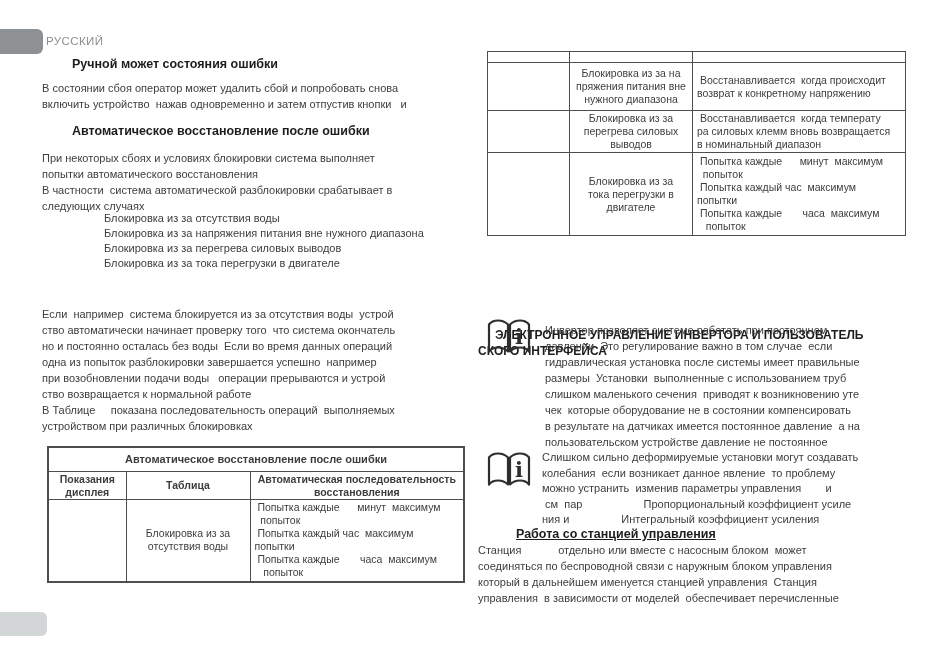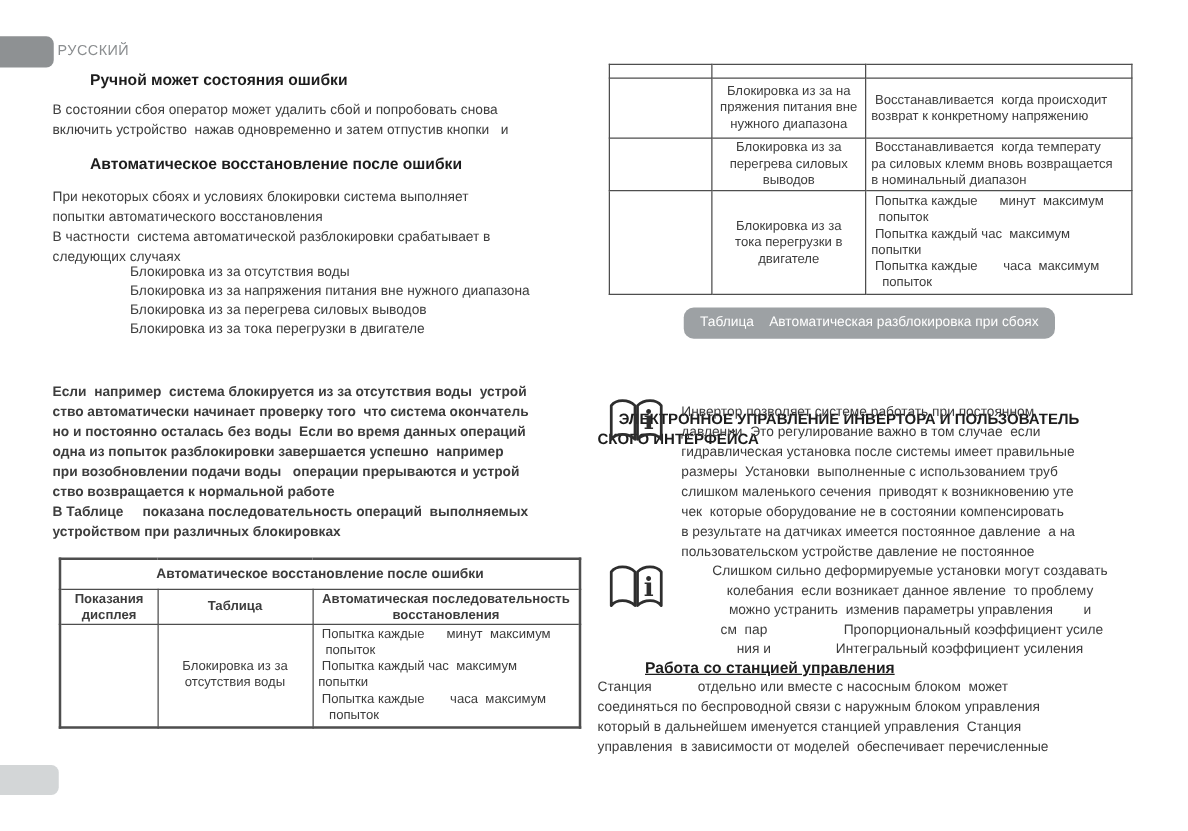--- a/index.html
+++ b/index.html
@@ -41,21 +41,21 @@
 В частности  система автоматической разблокировки срабатывает в
 следующих случаях</div>
 
   <div class="list">
     <div>Блокировка из за отсутствия воды</div>
     <div>Блокировка из за напряжения питания вне нужного диапазона</div>
     <div>Блокировка из за перегрева силовых выводов</div>
     <div>Блокировка из за тока перегрузки в двигателе</div>
   </div>
 
-  <div class="txt" style="left:42px;top:306px;width:436px;font-weight:bold;">Если  например  система блокируется из за отсутствия воды  устрой
+  <div class="txt" style="left:42px;top:306px;width:436px;">Если  например  система блокируется из за отсутствия воды  устрой
 ство автоматически начинает проверку того  что система окончатель
 но и постоянно осталась без воды  Если во время данных операций
 одна из попыток разблокировки завершается успешно  например
 при возобновлении подачи воды   операции прерываются и устрой
 ство возвращается к нормальной работе
 В Таблице     показана последовательность операций  выполняемых
 устройством при различных блокировках</div>
 
   <table class="tbl tbl-left" style="left:47px;top:446px;width:416px;">
     <colgroup>
@@ -125,21 +125,20 @@
       <td class="pre seq"> Попытка каждые      минут  максимум
   попыток
  Попытка каждый час  максимум
 попытки
  Попытка каждые       часа  максимум
    попыток</td>
     </tr>
   </tbody>
     </table>
 
-  <div class="badge">Таблица    Автоматическая разблокировка при сбоях</div>
 
   <div class="hd" style="left:478px;top:279px;width:436px;font-size:12px;line-height:16px;text-indent:17px;margin-top:48px;">ЭЛЕКТРОННОЕ УПРАВЛЕНИЕ ИНВЕРТОРА И ПОЛЬЗОВАТЕЛЬ
 СКОГО ИНТЕРФЕЙСА</div>
 
   <svg class="icon-book" style="left:486px;top:317px;" viewBox="0 0 46 42">
     <path d="M3 7 Q6 3 12 3 Q18 3 22 7 L22 34 Q18 30 12 30 Q6 30 3 34 Z" fill="none" stroke="#2e2e2e" stroke-width="2.2" stroke-linejoin="round"></path>
     <path d="M43 7 Q40 3 34 3 Q28 3 24 7 L24 34 Q28 30 34 30 Q40 30 43 34 Z" fill="none" stroke="#2e2e2e" stroke-width="2.2" stroke-linejoin="round"></path>
     <text x="33" y="26" text-anchor="middle" font-family="'DejaVu Serif',serif" font-size="21" font-weight="bold" fill="#2e2e2e">i</text>
   </svg>
   <div class="txt" style="left:545px;top:322px;width:368px;">Инвертор позволяет системе работать при постоянном
@@ -149,21 +148,21 @@
 слишком маленького сечения  приводят к возникновению уте
 чек  которые оборудование не в состоянии компенсировать
 в результате на датчиках имеется постоянное давление  а на
 пользовательском устройстве давление не постоянное</div>
 
   <svg class="icon-book" style="left:486px;top:450px;" viewBox="0 0 46 42">
     <path d="M3 7 Q6 3 12 3 Q18 3 22 7 L22 34 Q18 30 12 30 Q6 30 3 34 Z" fill="none" stroke="#2e2e2e" stroke-width="2.2" stroke-linejoin="round"></path>
     <path d="M43 7 Q40 3 34 3 Q28 3 24 7 L24 34 Q28 30 34 30 Q40 30 43 34 Z" fill="none" stroke="#2e2e2e" stroke-width="2.2" stroke-linejoin="round"></path>
     <text x="33" y="26" text-anchor="middle" font-family="'DejaVu Serif',serif" font-size="21" font-weight="bold" fill="#2e2e2e">i</text>
   </svg>
-  <div class="txt" style="left:542px;top:450px;width:372px;line-height:15.5px;text-align:center;">Слишком сильно деформируемые установки могут создавать
+  <div class="txt" style="left:542px;top:450px;width:372px;line-height:15.5px;">Слишком сильно деформируемые установки могут создавать
 колебания  если возникает данное явление  то проблему
 можно устранить  изменив параметры управления        и
  см  пар                    Пропорциональный коэффициент усиле
 ния и                 Интегральный коэффициент усиления</div>
 
   <div class="hd" style="left:516px;top:527px;text-decoration:underline;">Работа со станцией управления</div>
   <div class="txt" style="left:478px;top:542px;width:438px;">Станция            отдельно или вместе с насосным блоком  может
 соединяться по беспроводной связи с наружным блоком управления
 который в дальнейшем именуется станцией управления  Станция
 управления  в зависимости от моделей  обеспечивает перечисленные</div>

